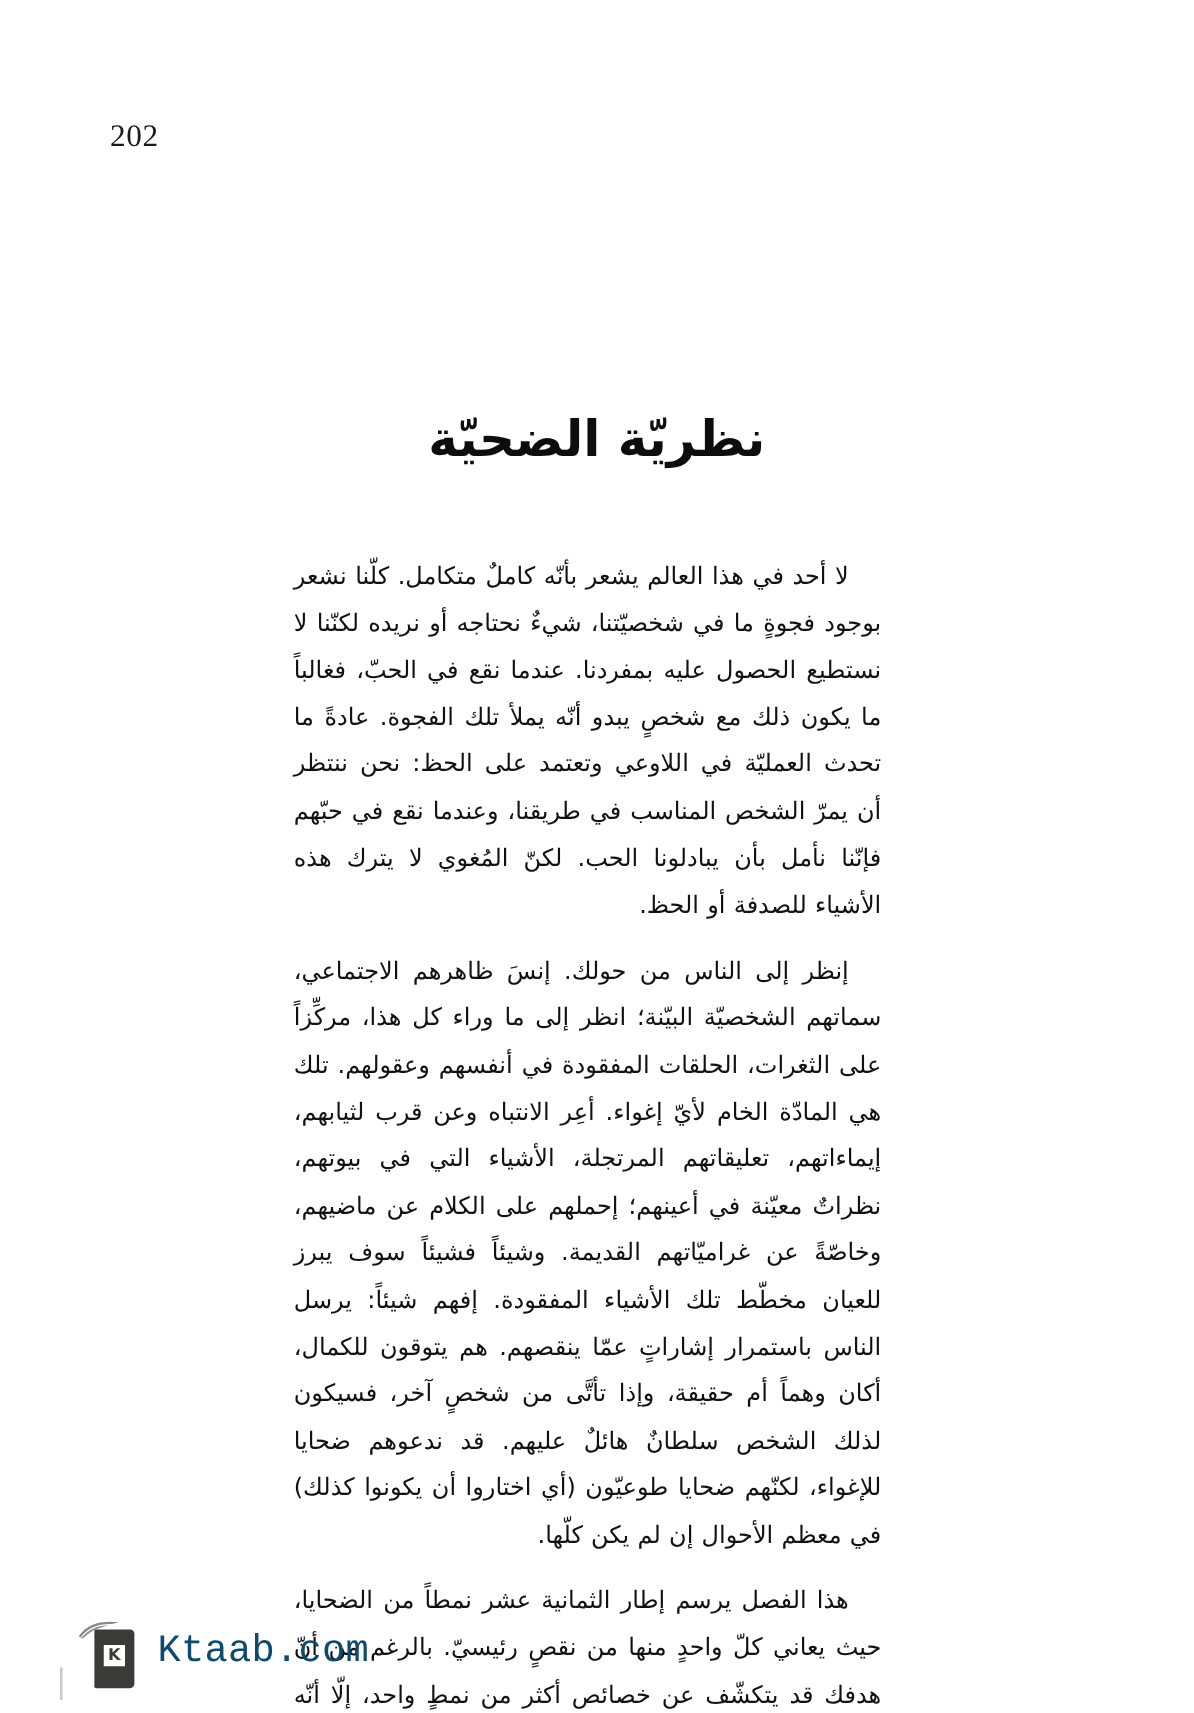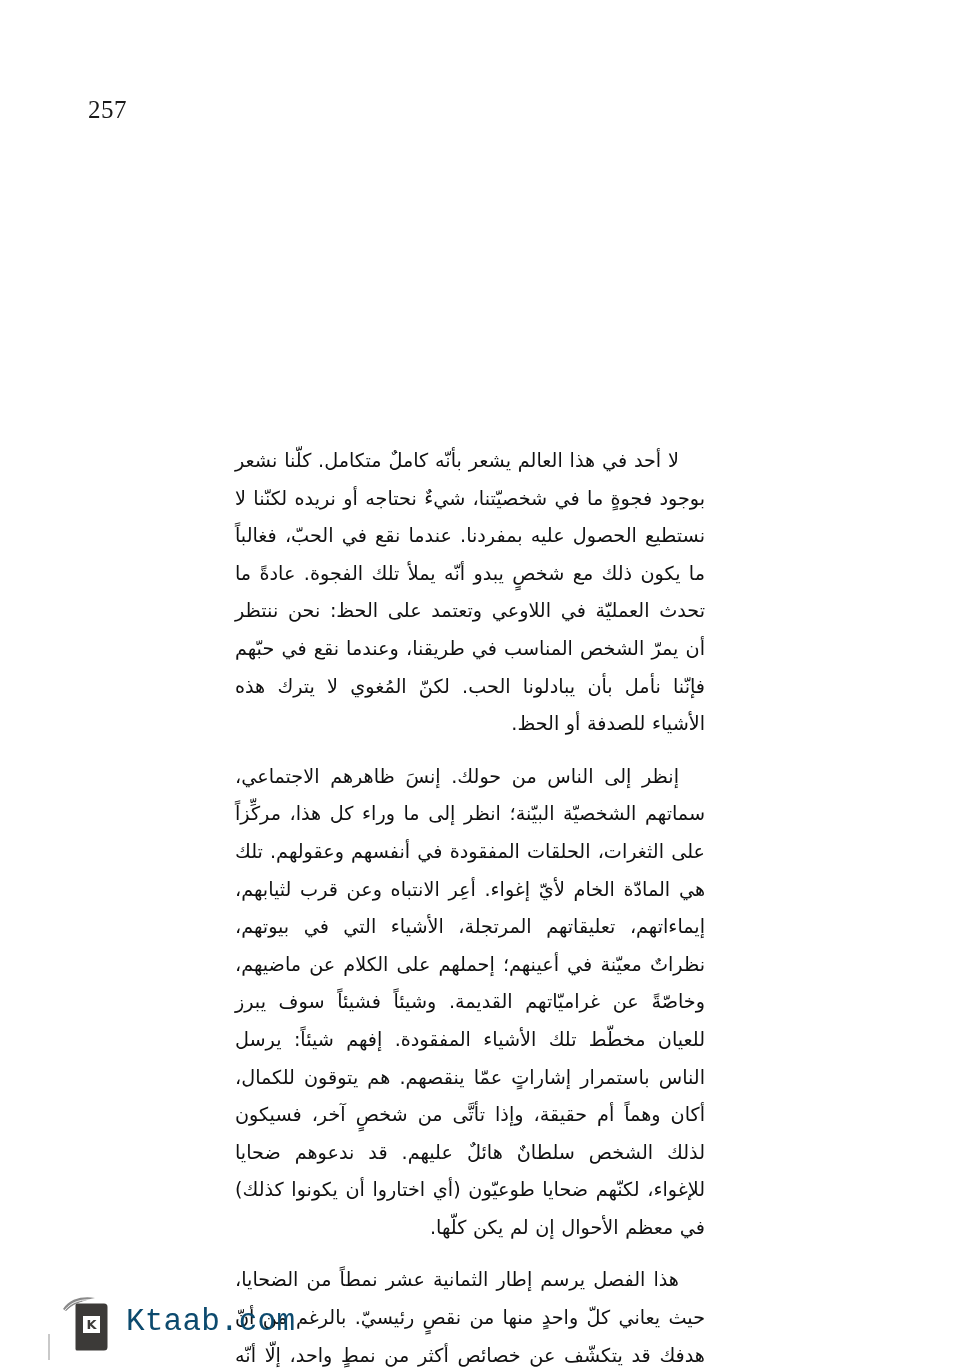--- a/index.html
+++ b/index.html
@@ -131,22 +131,23 @@
     width: 2px;
     height: 26px;
     background: #c9c9c9;
   }
 </style>
 </head>
 <body>
 
 <div class="page">
 
-  <div class="page-number">257</div>
+  <div class="page-number">202</div>
 
+  <h1 class="chapter-title">نظريّة الضحيّة</h1>
 
   <div class="body-col">
     <p>لا أحد في هذا العالم يشعر بأنّه كاملٌ متكامل. كلّنا نشعر بوجود فجوةٍ ما في شخصيّتنا، شيءٌ نحتاجه أو نريده لكنّنا لا نستطيع الحصول عليه بمفردنا. عندما نقع في الحبّ، فغالباً ما يكون ذلك مع شخصٍ يبدو أنّه يملأ تلك الفجوة. عادةً ما تحدث العمليّة في اللاوعي وتعتمد على الحظ: نحن ننتظر أن يمرّ الشخص المناسب في طريقنا، وعندما نقع في حبّهم فإنّنا نأمل بأن يبادلونا الحب. لكنّ المُغوي لا يترك هذه الأشياء للصدفة أو الحظ.</p>
     <p>إنظر إلى الناس من حولك. إنسَ ظاهرهم الاجتماعي، سماتهم الشخصيّة البيّنة؛ انظر إلى ما وراء كل هذا، مركِّزاً على الثغرات، الحلقات المفقودة في أنفسهم وعقولهم. تلك هي المادّة الخام لأيّ إغواء. أعِر الانتباه وعن قرب لثيابهم، إيماءاتهم، تعليقاتهم المرتجلة، الأشياء التي في بيوتهم، نظراتٌ معيّنة في أعينهم؛ إحملهم على الكلام عن ماضيهم، وخاصّةً عن غراميّاتهم القديمة. وشيئاً فشيئاً سوف يبرز للعيان مخطّط تلك الأشياء المفقودة. إفهم شيئاً: يرسل الناس باستمرار إشاراتٍ عمّا ينقصهم. هم يتوقون للكمال، أكان وهماً أم حقيقة، وإذا تأتَّى من شخصٍ آخر، فسيكون لذلك الشخص سلطانٌ هائلٌ عليهم. قد ندعوهم ضحايا للإغواء، لكنّهم ضحايا طوعيّون (أي اختاروا أن يكونوا كذلك) في معظم الأحوال إن لم يكن كلّها.</p>
     <p class="last-para">هذا الفصل يرسم إطار الثمانية عشر نمطاً من الضحايا، حيث يعاني كلّ واحدٍ منها من نقصٍ رئيسيّ. بالرغم من أنّ هدفك قد يتكشّف عن خصائص أكثر من نمطٍ واحد، إلّا أنّه يكون هنالك في المعتاد حاجةٌ مشتركةٌ تربط هذه الخصائص ببعضها البعض. لعلّك ترى شخصاً على أنّه «متزمّتٌ</p>
   </div>
 
   <div class="spine-tick"></div>
 
   <div class="footer">

